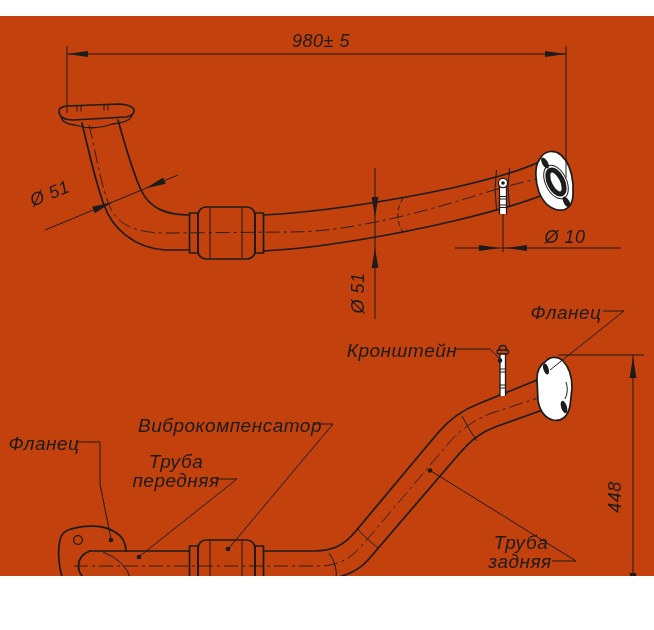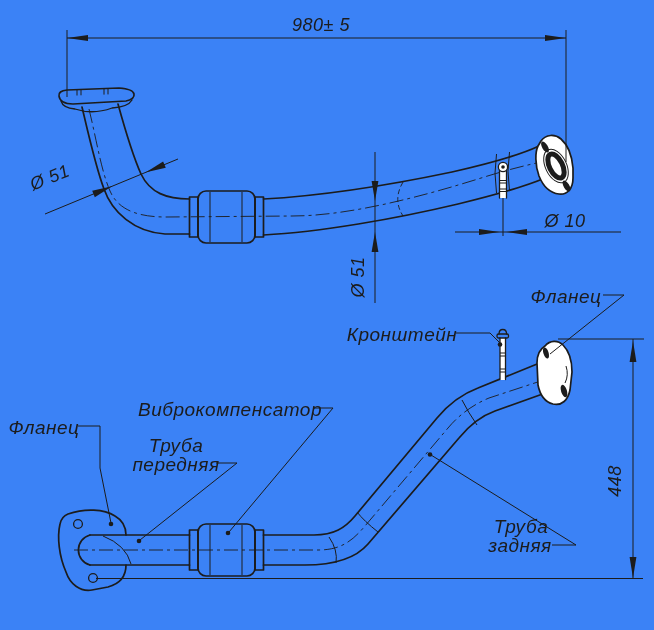--- a/index.html
+++ b/index.html
@@ -1,16 +1,16 @@
 <!DOCTYPE html>
 <html><head>
 <meta charset="utf-8">
 <style>
   html,body{margin:0;padding:0;background:#fff;}
-  #stage{position:relative;width:654px;height:630px;background:#3b82f6;overflow:hidden;}
+  #stage{position:relative;width:654px;height:560px;background:#c2410c;overflow:hidden;margin-top:16px;}
   svg{display:block;}
   .s-main{stroke:#1c1c1c;stroke-width:1.7;fill:none;stroke-linecap:round;stroke-linejoin:round;}
   .s-med{stroke:#1c1c1c;stroke-width:1.3;fill:none;stroke-linecap:round;stroke-linejoin:round;}
   .s-thin{stroke:#1c1c1c;stroke-width:1;fill:none;stroke-linecap:butt;}
   .s-center{stroke:#1c1c1c;stroke-width:.9;fill:none;stroke-dasharray:14 4 3 4;}
   .s-dash{stroke:#1c1c1c;stroke-width:.9;fill:none;stroke-dasharray:5 3;}
   .f-ink{fill:#1c1c1c;stroke:none;}
   .f-white{fill:#ffffff;}
   .lbl{font-family:"Liberation Sans",sans-serif;font-style:italic;font-size:19px;letter-spacing:.5px;fill:#1c1c1c;}
   .dim{font-family:"Liberation Sans",sans-serif;font-style:italic;font-size:18px;letter-spacing:.5px;fill:#1c1c1c;}

